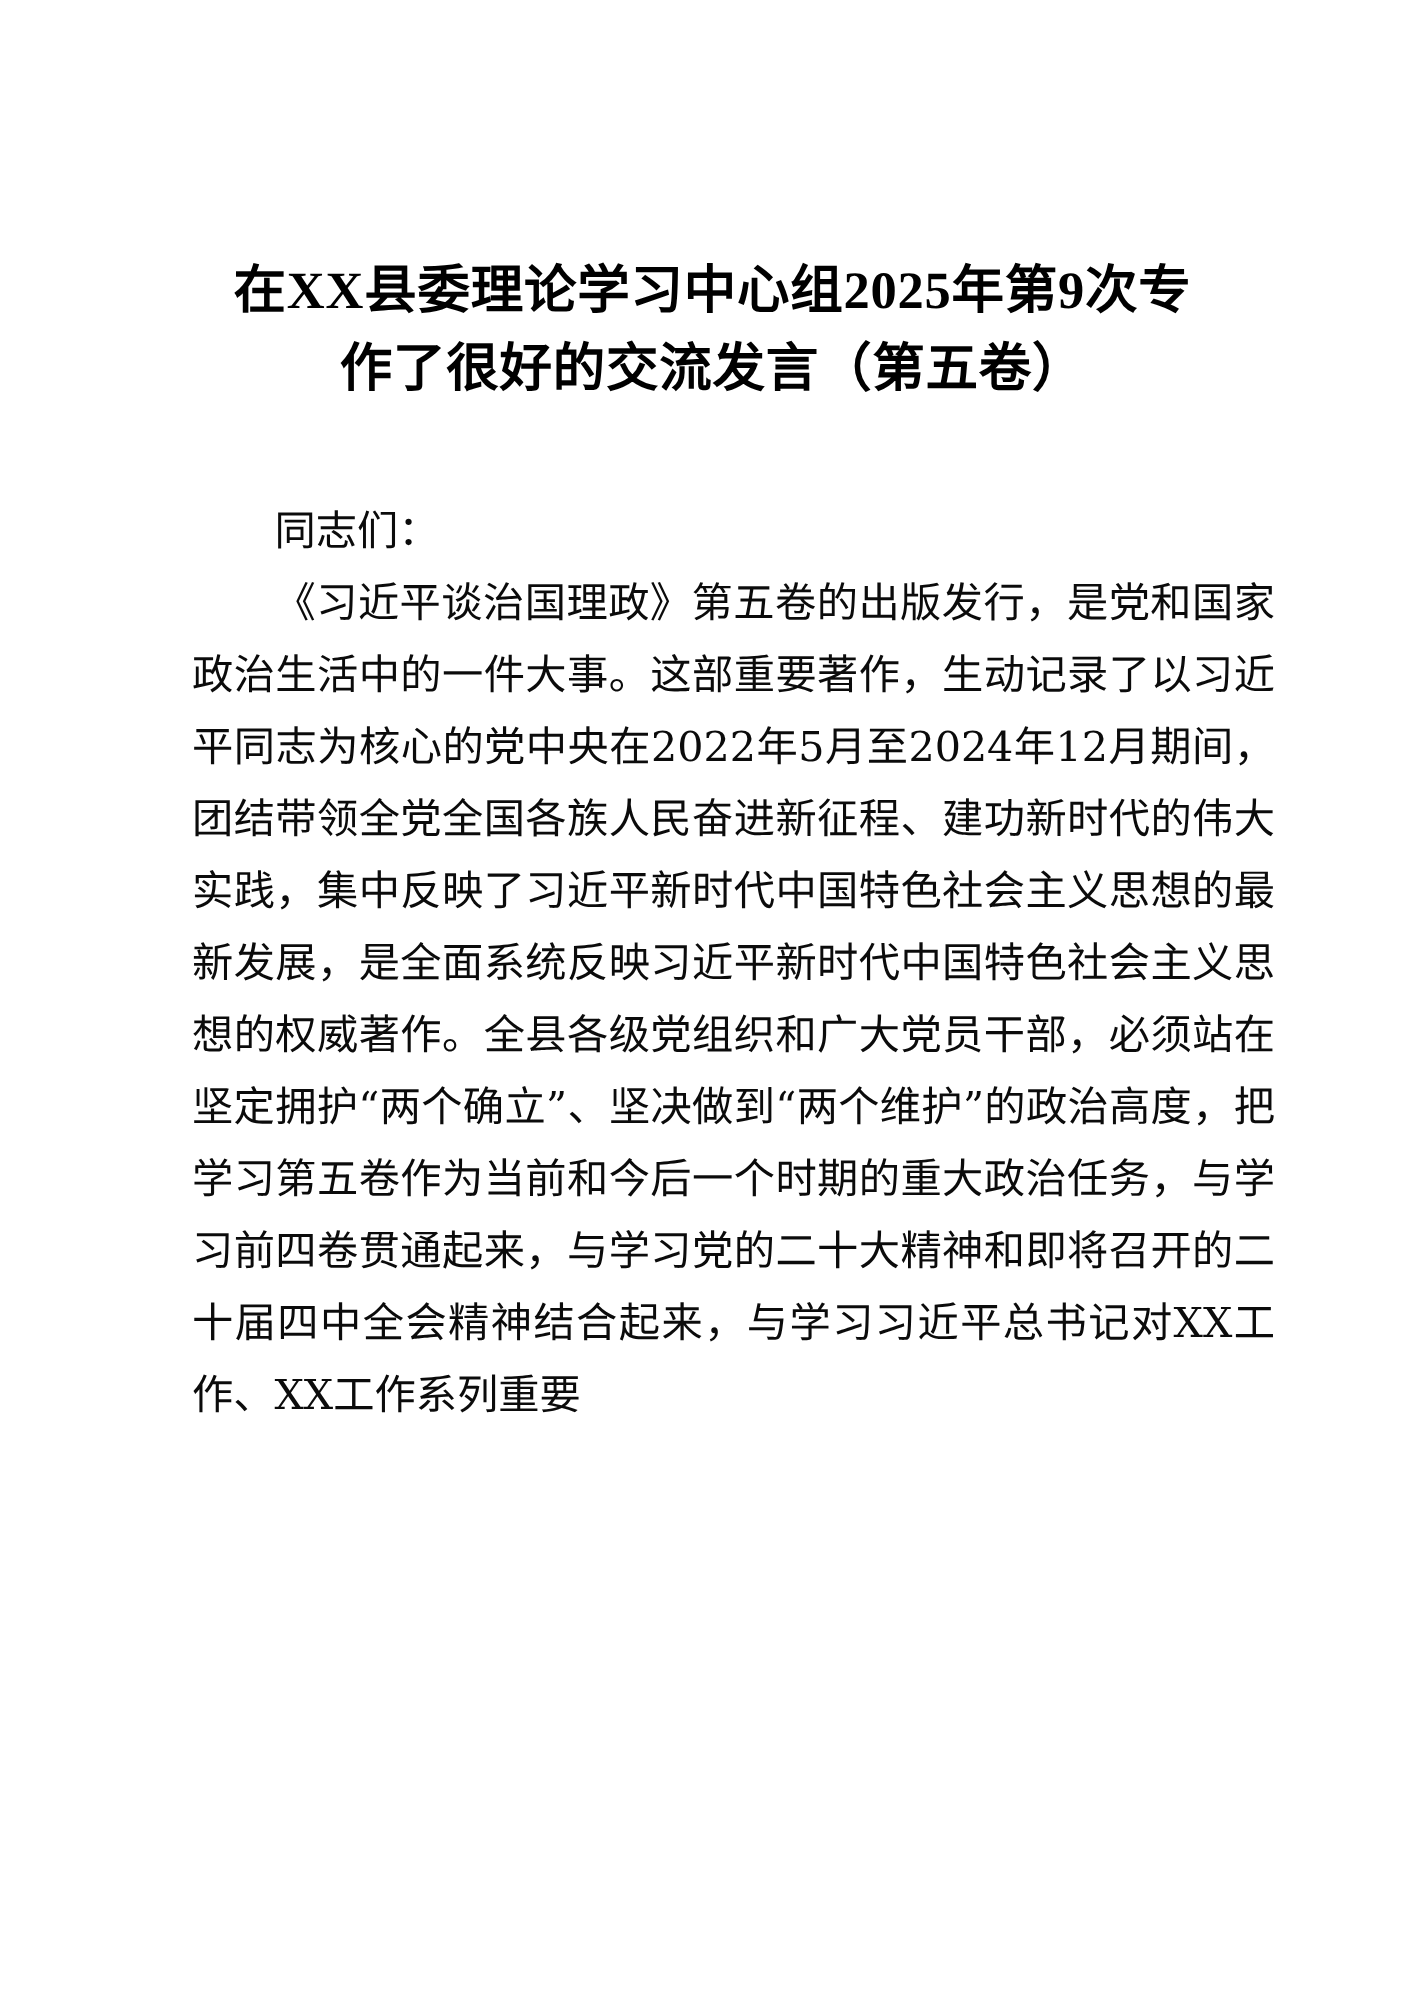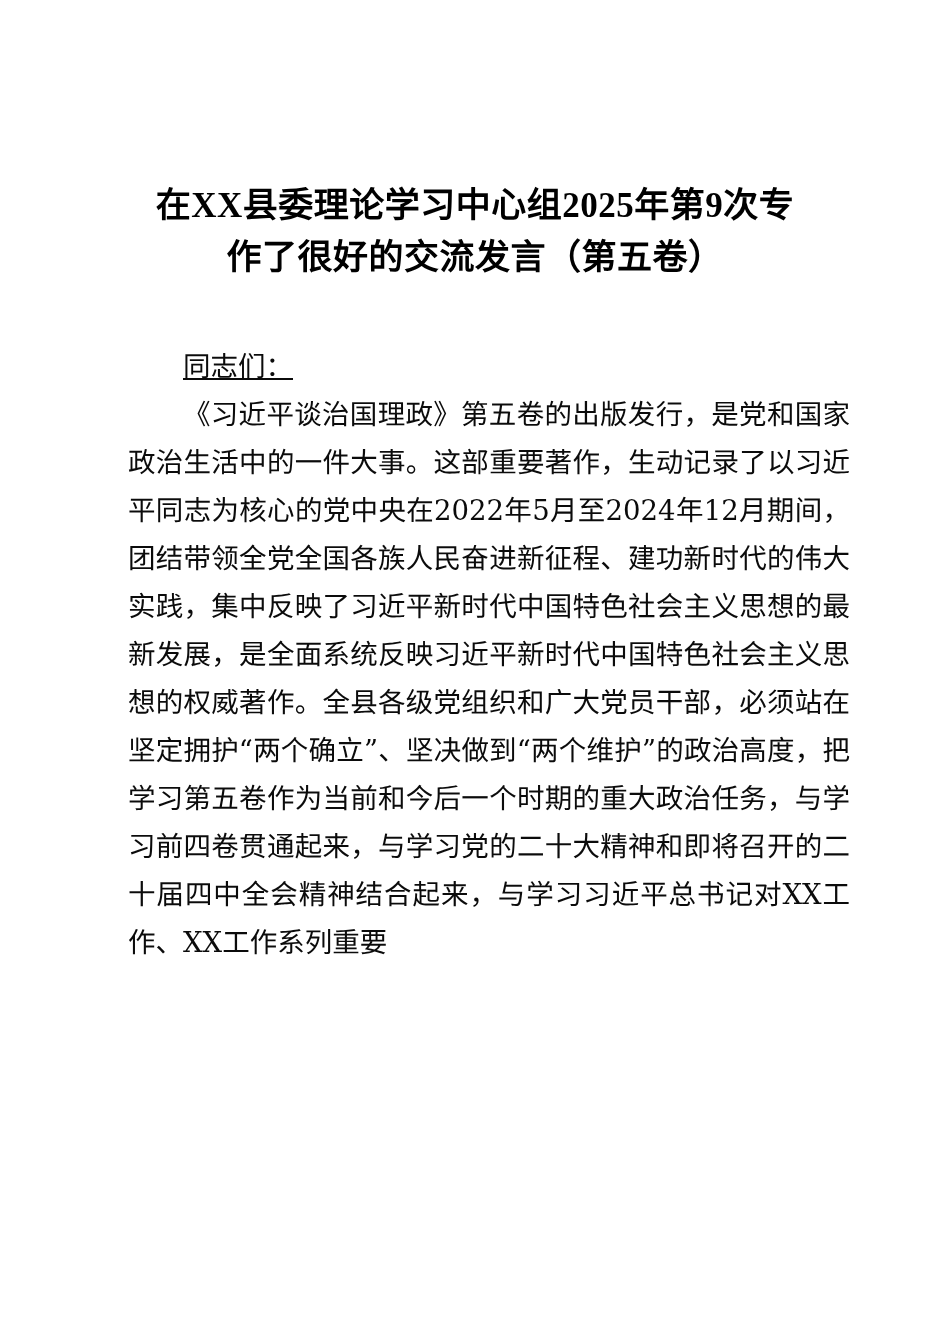--- a/index.html
+++ b/index.html
@@ -6,21 +6,21 @@
   html, body {
     margin: 0;
     padding: 0;
     background: #ffffff;
   }
 
   .page {
     position: relative;
     width: 950px;
     height: 1088px;
-    margin: 12px auto;
+    margin: 0 auto;
     background: #ffffff;
     overflow: hidden;
     box-sizing: border-box;
   }
 
   
   .doc-title {
     position: absolute;
     left: 115px;
     top: 168px;
@@ -59,21 +59,20 @@
     padding: 0;
     text-indent: 2em;
     text-align: justify;
     text-justify: inter-character;
     word-break: break-all;
     line-break: anywhere;
   }
 
   .doc-body p.no-indent {
     text-indent: 2em;
-    text-decoration: underline;
   }
 
   
   .page-footer {
     position: absolute;
     left: 0;
     top: 1232px;
     width: 950px;
     text-align: center;
     font-family: "Liberation Serif", "DejaVu Serif", serif;

